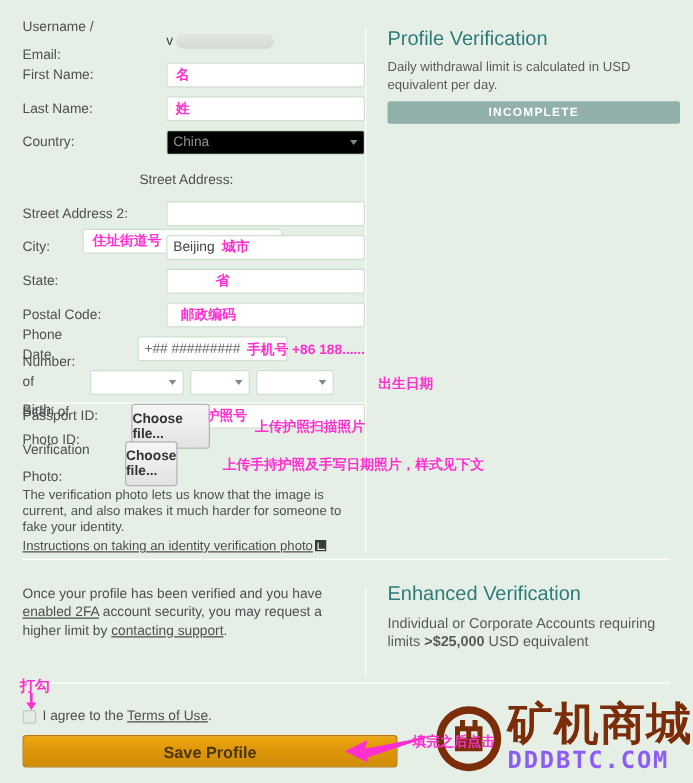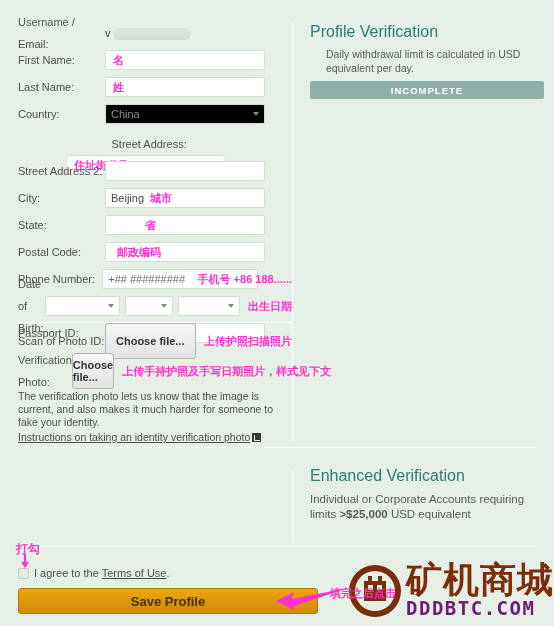--- a/index.html
+++ b/index.html
@@ -14,21 +14,21 @@
 
   
   .vdiv{position:absolute;left:292px;top:22px;width:1px;height:420px;background:#ffffff;}
   .vdiv2{position:absolute;left:292px;top:470px;width:1px;height:72px;background:#ffffff;}
 
   
   .hdiv{position:absolute;height:1px;background:#ffffff;}
 
   
   .formcol{position:absolute;left:0;top:22px;width:292px;}
-  .row{display:flex;align-items:center;height:22px;margin-bottom:5px;position:relative;}
+  .row{display:flex;align-items:center;height:22px;margin-bottom:5px;position:relative;gap:28px;}
   .lbl{width:105px;padding-left:18px;box-sizing:border-box;font-size:11px;color:#4f4f4f;line-height:22px;}
   .fld{
     width:160px;height:20px;box-sizing:border-box;
     background:#ffffff;border:1px solid #cfe0cf;border-radius:2px;
     font-size:11px;color:#444;line-height:18px;padding:0 5px;
     font-family:"Liberation Sans",sans-serif;
     display:flex;align-items:center;
   }
   .cn-in{color:#ff2fd0;font-weight:bold;margin-left:2px;}
   .redact{
@@ -64,21 +64,21 @@
   .para{padding:0 18px;font-size:10.5px;line-height:13px;color:#4f4f4f;}
   .lnk{color:#4f4f4f;text-decoration:underline;}
   .extico{display:inline-block;width:9px;height:9px;background:#3a3a3a;
     position:relative;vertical-align:-1px;margin-left:2px;}
   .extico:after{content:"";position:absolute;left:2px;top:2px;width:5px;height:5px;
     border-left:1px solid #e6efe6;border-bottom:1px solid #e6efe6;}
 
   
   .rcol{position:absolute;left:310px;top:22px;width:234px;}
   .rtitle{font-size:16px;color:#2c7b7a;font-weight:normal;margin:0 0 6px 0;line-height:20px;}
-  .rtxt{font-size:10.5px;line-height:13.5px;color:#5a5a5a;margin-bottom:6px;margin-left:16px;}
+  .rtxt{font-size:10.5px;line-height:13.5px;color:#5a5a5a;margin-bottom:6px;}
   .rtxt2{font-size:11.5px;line-height:15px;color:#5a5a5a;margin-bottom:8px;}
   .badge{
     width:100%;height:18px;box-sizing:border-box;
     background:#92b0ab;color:#ffffff;font-size:9.5px;font-weight:bold;
     letter-spacing:1px;display:flex;align-items:center;justify-content:center;
     border-radius:2px;
   }
   .rcol2{position:absolute;left:310px;top:466px;width:234px;}
 
   
@@ -101,21 +101,21 @@
 
   
   .dagou{position:absolute;left:16px;top:541px;color:#ff2fd0;font-weight:bold;font-size:12px;}
   .arrowdown{position:absolute;left:20px;top:554px;width:10px;height:14px;}
   .arrowleft{position:absolute;left:276px;top:588px;width:72px;height:24px;}
 
   
   .wm{position:absolute;left:348px;top:562px;width:206px;height:64px;pointer-events:none;}
   .wmcn{position:absolute;left:58px;top:-2px;font-size:36px;font-weight:bold;color:#7b2d0a;
     letter-spacing:1px;font-family:"DejaVu Sans",sans-serif;line-height:40px;}
-  .wmdom{position:absolute;left:58px;top:36px;font-size:19px;font-weight:bold;color:#701a75;
+  .wmdom{position:absolute;left:58px;top:36px;font-size:19px;font-weight:bold;color:#8b5cf6;
     letter-spacing:1.5px;font-family:"DejaVu Sans Mono",monospace;line-height:20px;}
   .wmlogo{position:absolute;left:-2px;top:0px;width:58px;height:58px;}
   .wmann{position:absolute;left:-18px;top:24px;color:#ff2fd0;font-weight:bold;font-size:11px;white-space:nowrap;}
 </style>
 </head>
 <body>
 
 <div class="page">
 
   <div class="vdiv"></div>
@@ -246,20 +246,27 @@
   </div>
 
   <div class="rcol2">
     <div class="rtitle">Enhanced Verification</div>
     <div class="rtxt2" style="margin-bottom:0;">
       <span>Individual or Corporate Accounts requiring</span><br>
       <span>limits </span><b>&gt;$25,000</b><span> USD equivalent</span>
     </div>
   </div>
 
+  <div class="bl">
+    <div class="blp">
+      <span>Once your profile has been verified and you have</span><br>
+      <span class="lnk">enabled 2FA</span><span> account security, you may request a</span><br>
+      <span>higher limit by </span><span class="lnk">contacting support</span><span>.</span>
+    </div>
+  </div>
 
   <div class="chkrow">
     <div class="chk"></div>
     <div class="chklbl">
       <span>I agree to the </span><span class="lnk">Terms of Use</span><span>.</span>
     </div>
   </div>
 
   <div class="save">Save Profile</div>
 

